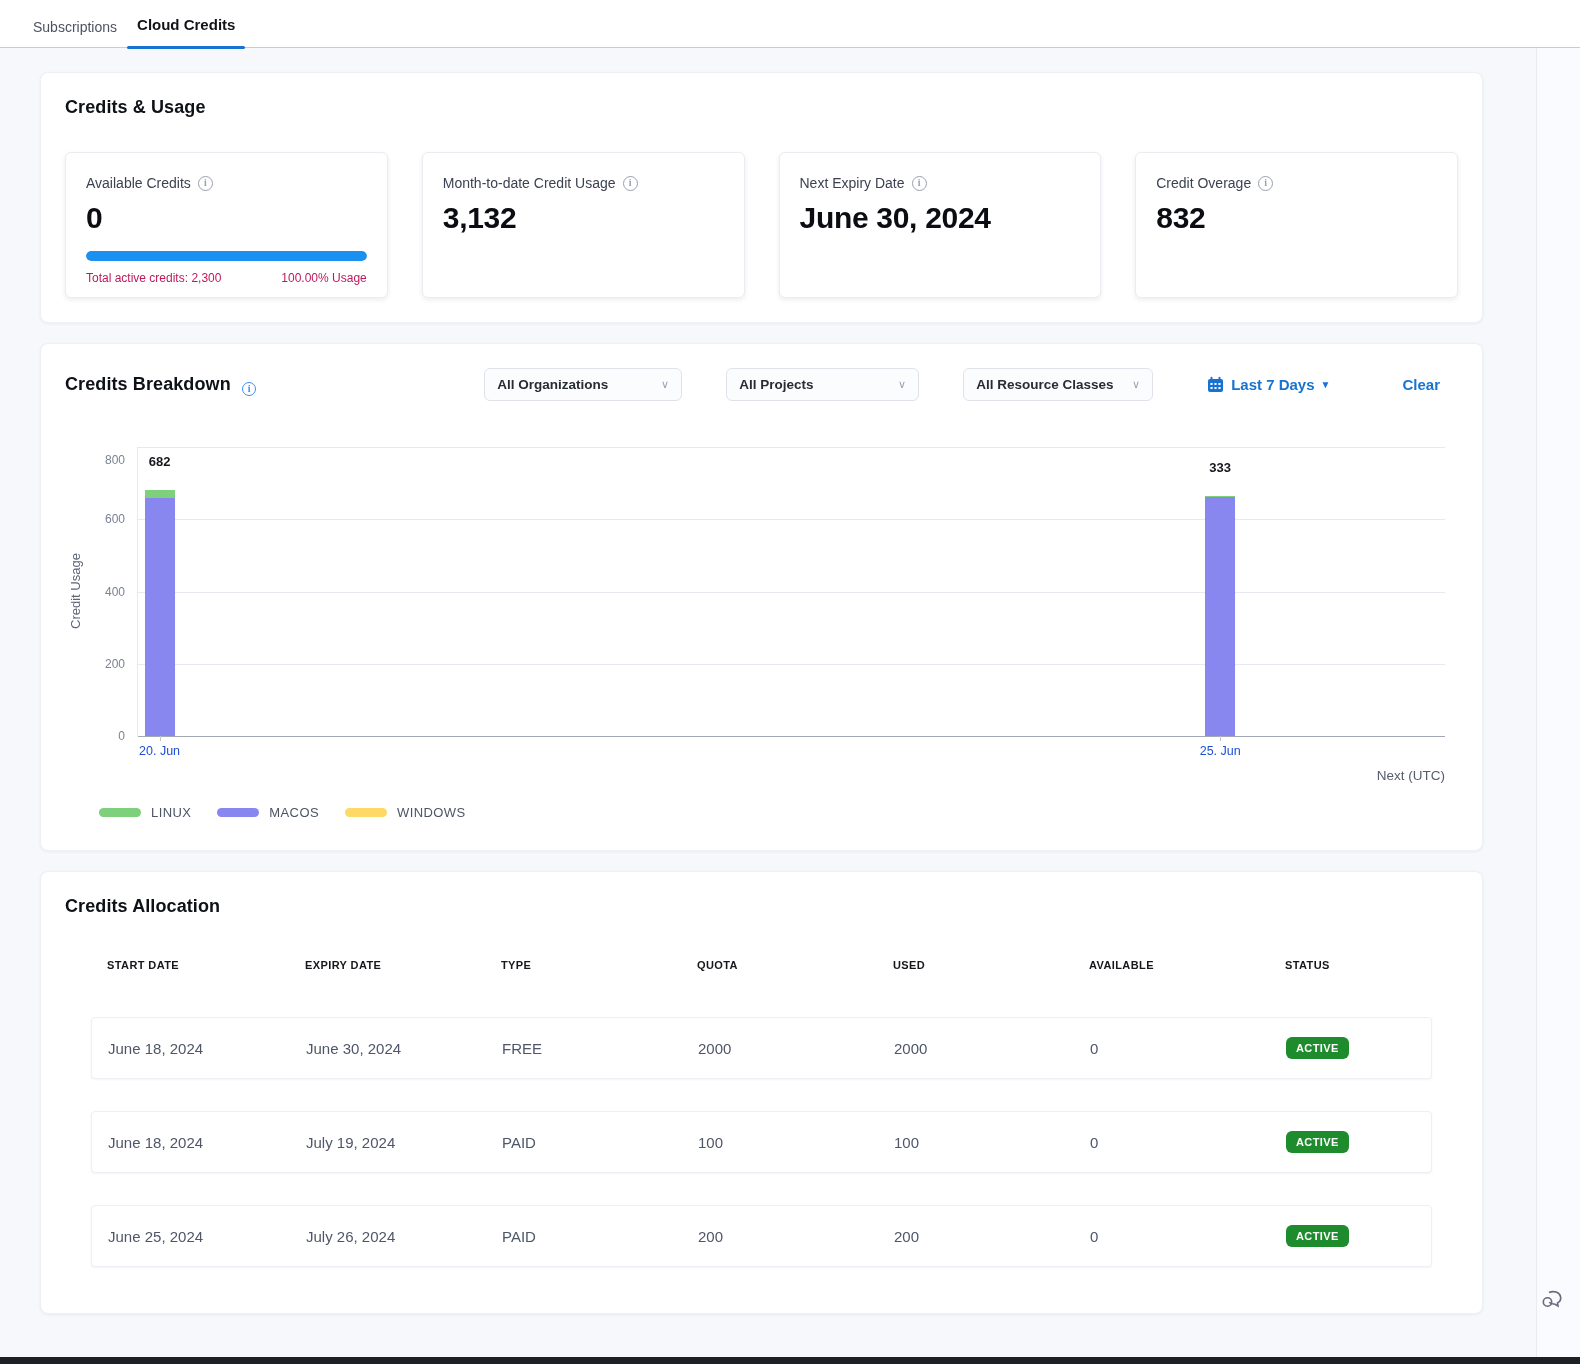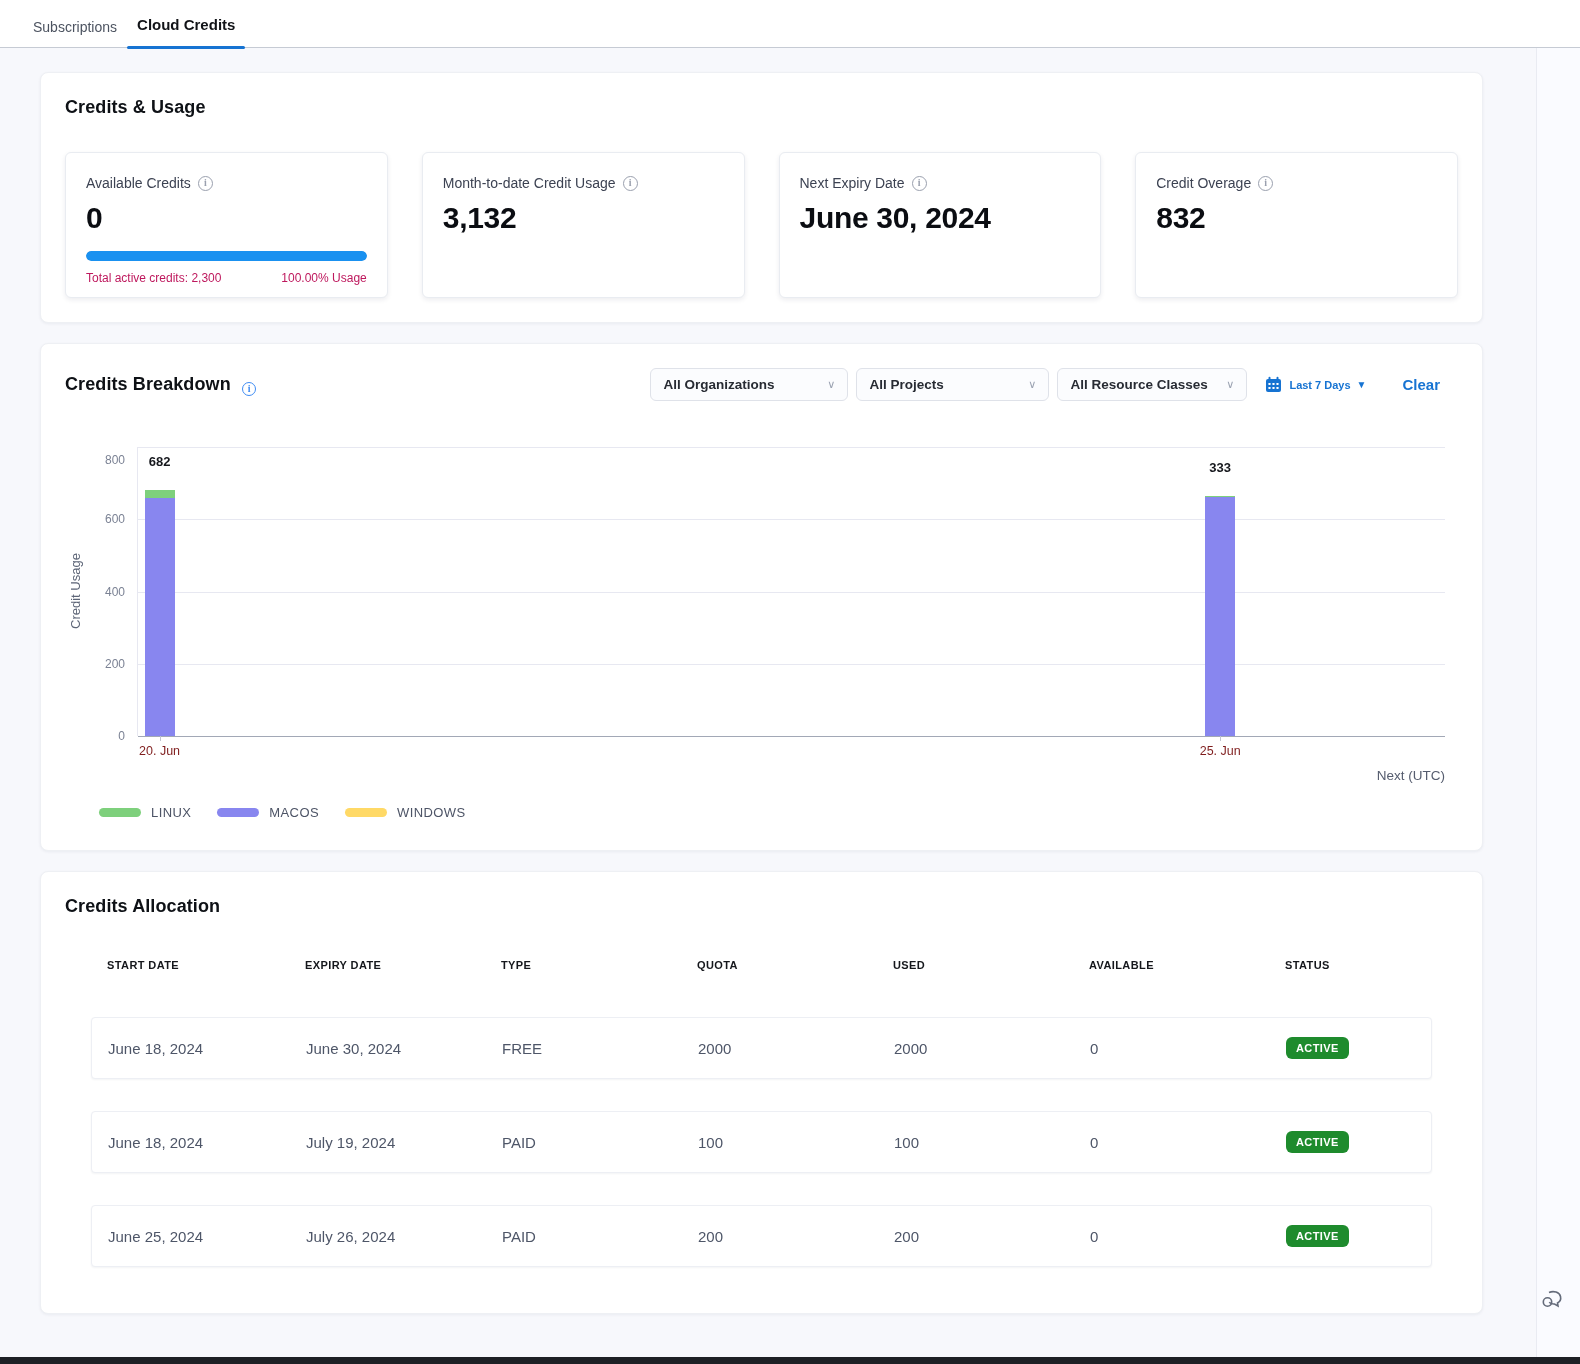--- a/index.html
+++ b/index.html
@@ -53,32 +53,32 @@
     box-shadow:0 2px 5px rgba(20,30,60,0.08);
     padding:22px 20px; height:146px;
   }
   .stat-label { font-size:14px; color:#3c4252; display:flex; align-items:center; }
   .stat-value { font-size:30px; font-weight:bold; color:#0b0d12; margin-top:10px; letter-spacing:-0.3px; }
   .progress-track { height:10px; border-radius:5px; background:#e3e6ec; margin-top:16px; overflow:hidden; }
   .progress-fill { height:100%; border-radius:5px; background:var(--progress,#1a91f0); }
   .stat-footer { display:flex; justify-content:space-between; margin-top:10px; font-size:12px; color:#be185d; }
   
   .bd-header { display:flex; align-items:center; justify-content:space-between; }
-  .filters { display:flex; align-items:center; }
+  .filters { display:flex; align-items:center;gap:36px; }
   .dropdown {
     display:flex; align-items:center; justify-content:space-between;
     height:33px; border:1px solid #dfe2e9; border-radius:6px; background:#fbfcfe;
     padding:0 12px; margin-left:8px; font-size:13.5px; font-weight:bold; color:#272b33;
     cursor:pointer;
   }
   .dropdown:first-child { margin-left:0; }
   .dd-org { width:198px; } .dd-proj { width:193px; } .dd-rc { width:190px; }
   .chevron { color:#9aa2b1; font-size:11px; margin-left:12px; font-weight:normal; }
   .date-range { display:flex; align-items:center; margin-left:18px; cursor:pointer; color:var(--accent,#1673d2); }
-  .date-range .label { font-size:11px; font-weight:bold; margin:0 6px 0 7px; }
+  .date-range .label { font-size:15px; font-weight:bold; margin:0 6px 0 7px; }
   .caret-down { font-size:10px; color:var(--accent,#1673d2); }
   .clear-link { margin-left:36px; margin-right:18px; font-size:15px; font-weight:bold; color:var(--accent,#1673d2); cursor:pointer; }
   
   .chart-wrap { position:relative; margin-top:46px; }
   .chart-row { display:flex; }
   .y-axis-label {
     writing-mode:vertical-rl; transform:rotate(180deg);
     font-size:13px; color:#5d6577; height:289px; display:flex; align-items:center; justify-content:center;
     width:20px;
   }
@@ -87,21 +87,21 @@
   .plot { position:relative; height:289px; flex:1; border-left:1px solid #e7e8f1; margin-right:13px; }
   .gridline { position:absolute; left:0; right:0; height:1px; background:#e7e8f1; }
   .gridline.zero { background:#a2a8b6; }
   .bar { position:absolute; bottom:0; width:30px; transform:translateX(-50%); }
   .bar .seg { position:absolute; left:0; width:100%; }
   .bar-value {
     position:absolute; transform:translate(-50%,-100%); font-size:13px; font-weight:bold; color:#16181d;
     white-space:nowrap;
   }
   .x-tick-mark { position:absolute; top:289px; width:1px; height:5px; background:#c2c6d0; }
-  .x-tick-label { position:absolute; top:297px; transform:translateX(-50%); font-size:12.5px; color:#7f1d1d; white-space:nowrap; }
+  .x-tick-label { position:absolute; top:297px; transform:translateX(-50%); font-size:12.5px; color:#1d4ed8; white-space:nowrap; }
   .xaxis-title { text-align:right; margin:32px 13px 0 0; font-size:13.5px; color:#555c6e; }
   .legend { display:flex; align-items:center; margin:22px 0 6px 34px; }
   .legend-item { display:flex; align-items:center; margin-right:26px; cursor:pointer; }
   .legend-pill { width:42px; height:9px; border-radius:5px; margin-right:10px; }
   .legend-label { font-size:13px; color:#4d5466; letter-spacing:0.4px; }
   
   .alloc-table { margin:42px 26px 22px 26px; }
   .alloc-head, .alloc-row {
     display:grid;
     grid-template-columns:198px 196px 196px 196px 196px 196px 1fr;

